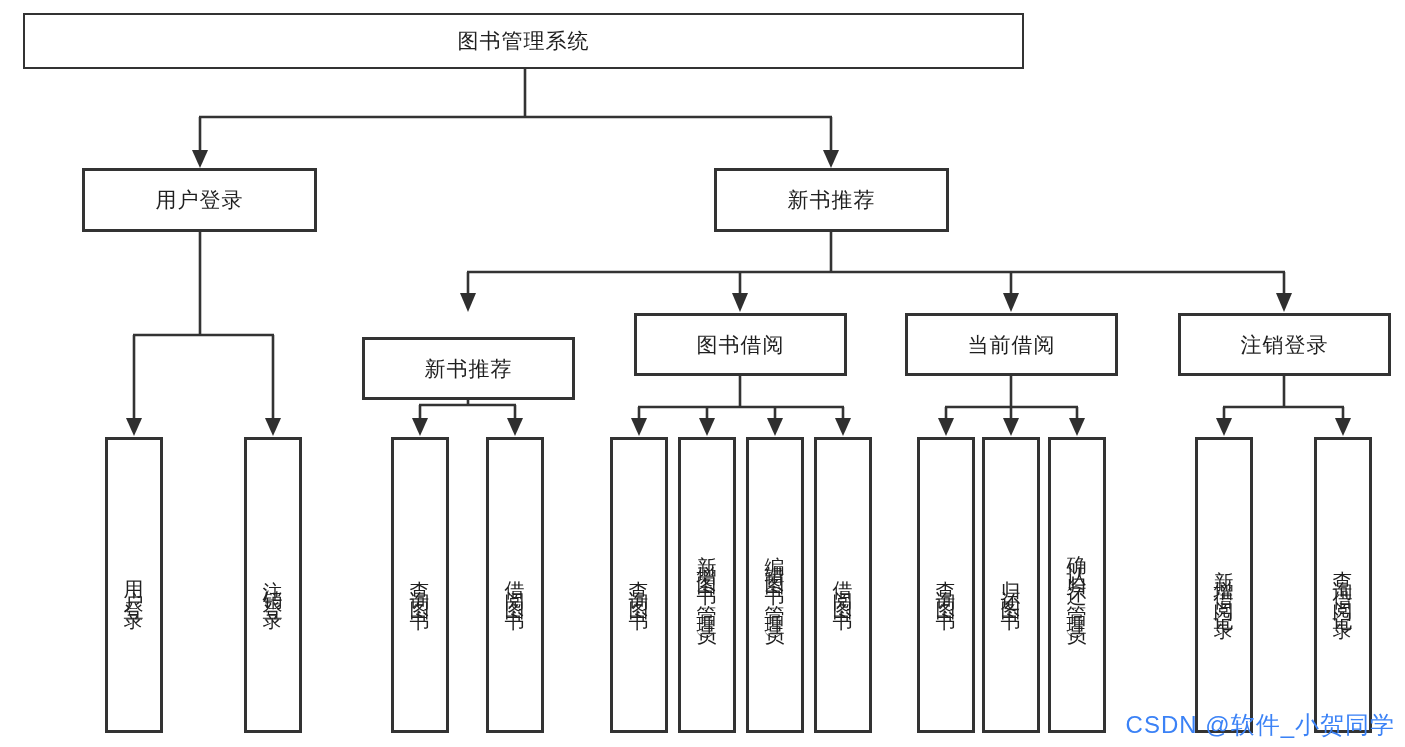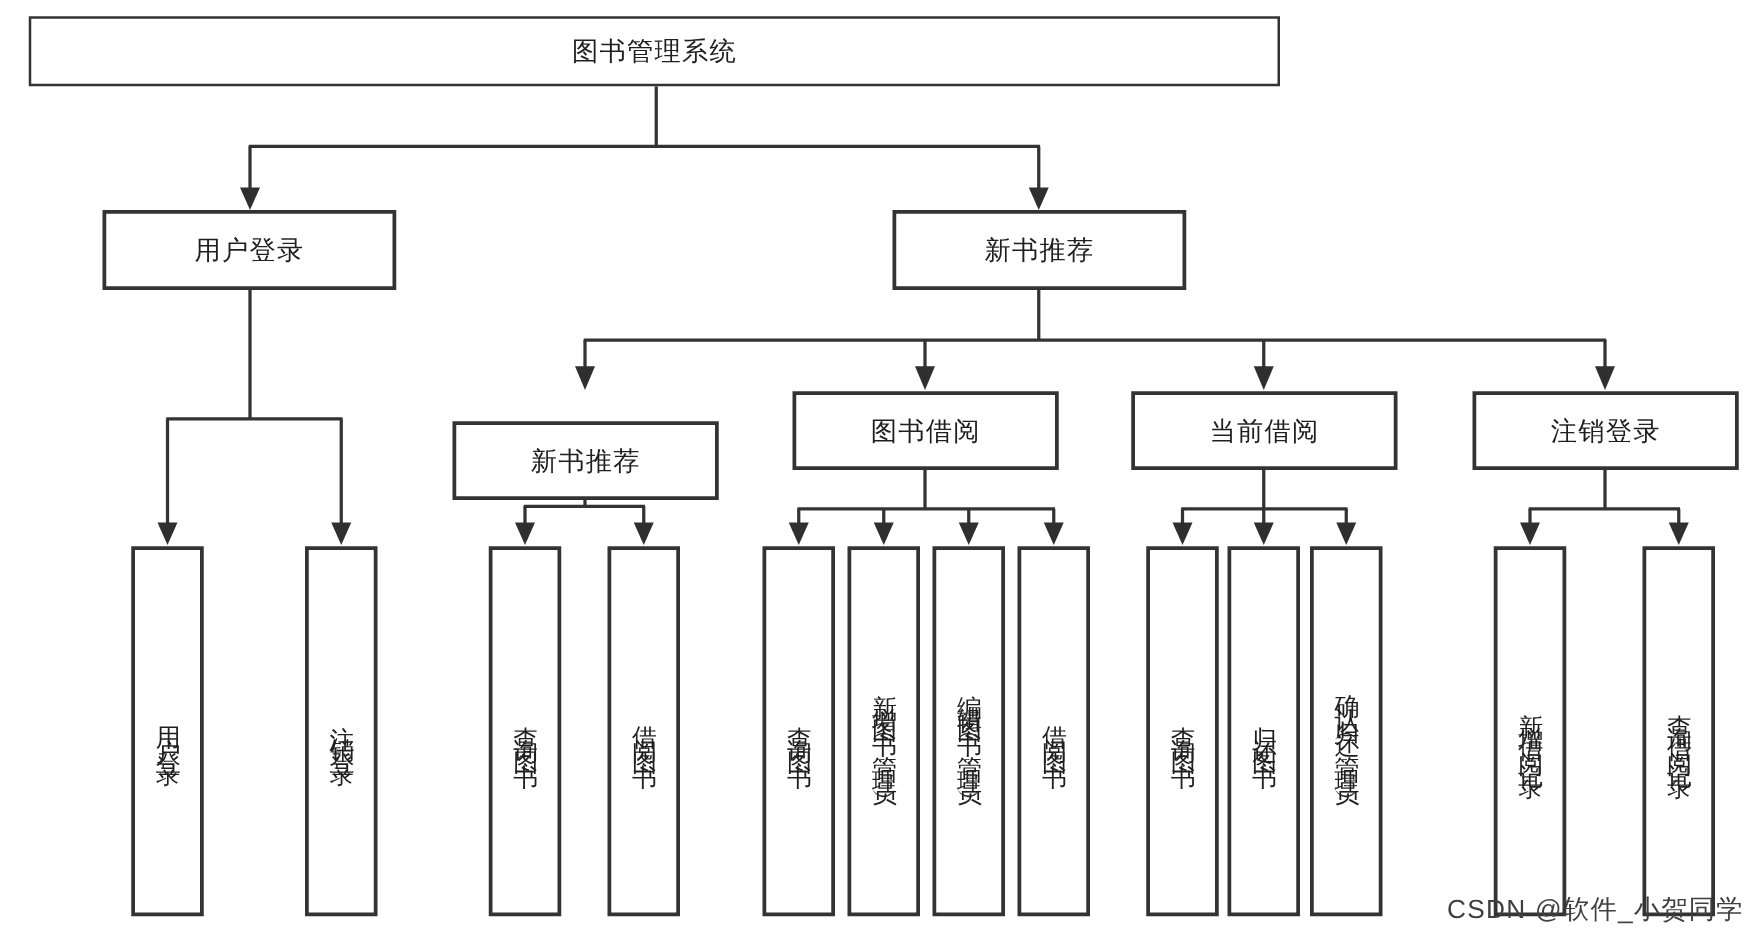--- a/index.html
+++ b/index.html
@@ -36,22 +36,22 @@
     font-size:20px;
     letter-spacing:10px;
     line-height:1;
     color:#1f1f1f;
     white-space:nowrap;
   }
   .watermark{
     position:absolute;
     right:10px;
     bottom:6px;
-    font-size:21px;
-    color:#404040;
+    font-size:24px;
+    color:#3b82f6;
     letter-spacing:1px;
     white-space:nowrap;
   }
 </style>
 </head>
 <body>
 
 <div class="stage">
 
   <svg class="connectors" viewBox="0 0 1405 747" xmlns="http://www.w3.org/2000/svg">

